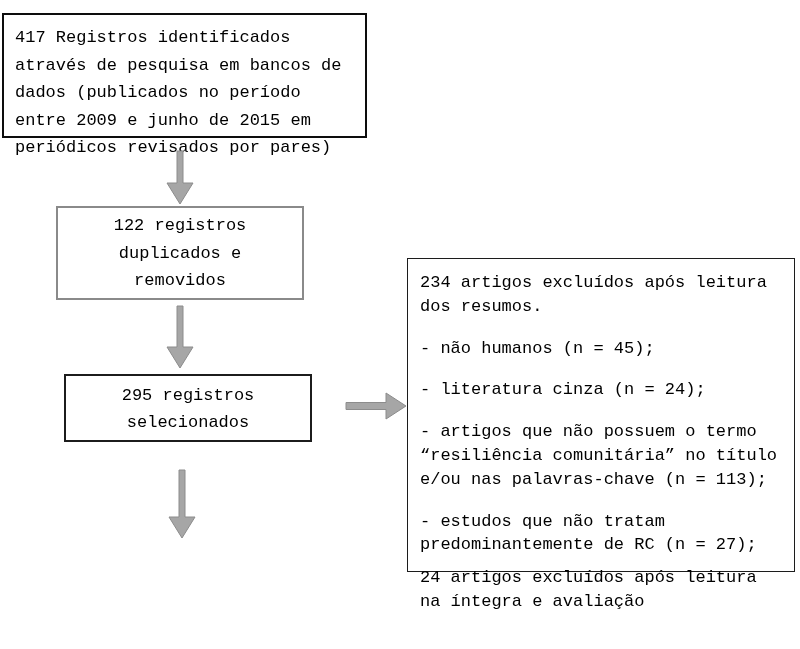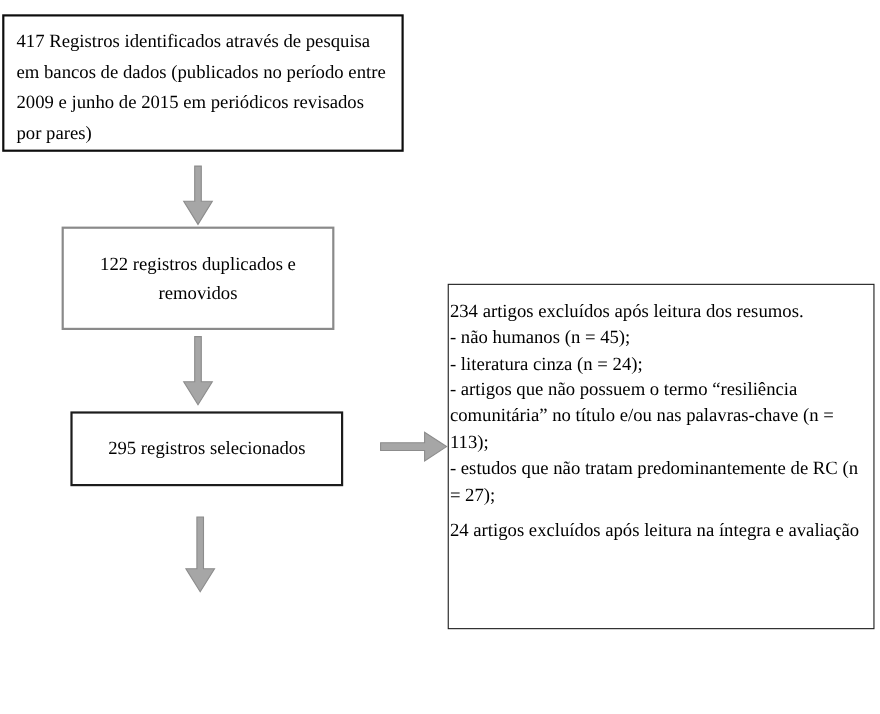--- a/index.html
+++ b/index.html
@@ -16,20 +16,21 @@
   body{
     font-family:"Liberation Serif","DejaVu Serif",serif;
     color:var(--text);
   }
   .canvas{
     position:relative;
     width:800px;
     height:649px;
     background:var(--background);
     overflow:hidden;
+    font-family:Liberation Mono, monospace;
   }
   .box{
     position:absolute;
     background:var(--background);
     font-size:17px;
   }
   .box--identified{
     left:2px; top:13px; width:365px; height:125px;
     border:2px solid var(--box1-border);
     padding:9px 11px;
@@ -39,36 +40,36 @@
     left:56px; top:206px; width:248px; height:94px;
     border:2px solid var(--box2-border);
   }
   .box--selected{
     left:64px; top:374px; width:248px; height:68px;
     border:2px solid var(--box-border);
   }
   .box--excluded{
     left:407px; top:258px; width:388px; height:314px;
     border:1.5px solid var(--box-border);
-    padding:12px 1px;
+    padding:12px 12px;
     line-height:1.4;
   }
   .box--included{
     left:32px; top:559px; width:316px; height:85px;
     border:2px solid var(--box-border);
   }
   .box--center{
     display:flex;
-    align-items:center;
+    align-items:flex-end;
     justify-content:center;
     text-align:center;
     line-height:1.6;
     padding:4px 10px;
   }
-  .excluded-reason{margin-top:0;}
+  .excluded-reason{margin-top:18px;}
   .excluded-footer{margin-top:9px;}
   .arrow-layer{
     position:absolute;
     left:0; top:0;
     width:800px; height:649px;
     pointer-events:none;
   }
   .arrow{
     fill:var(--arrow-fill);
     stroke:var(--arrow-stroke);

